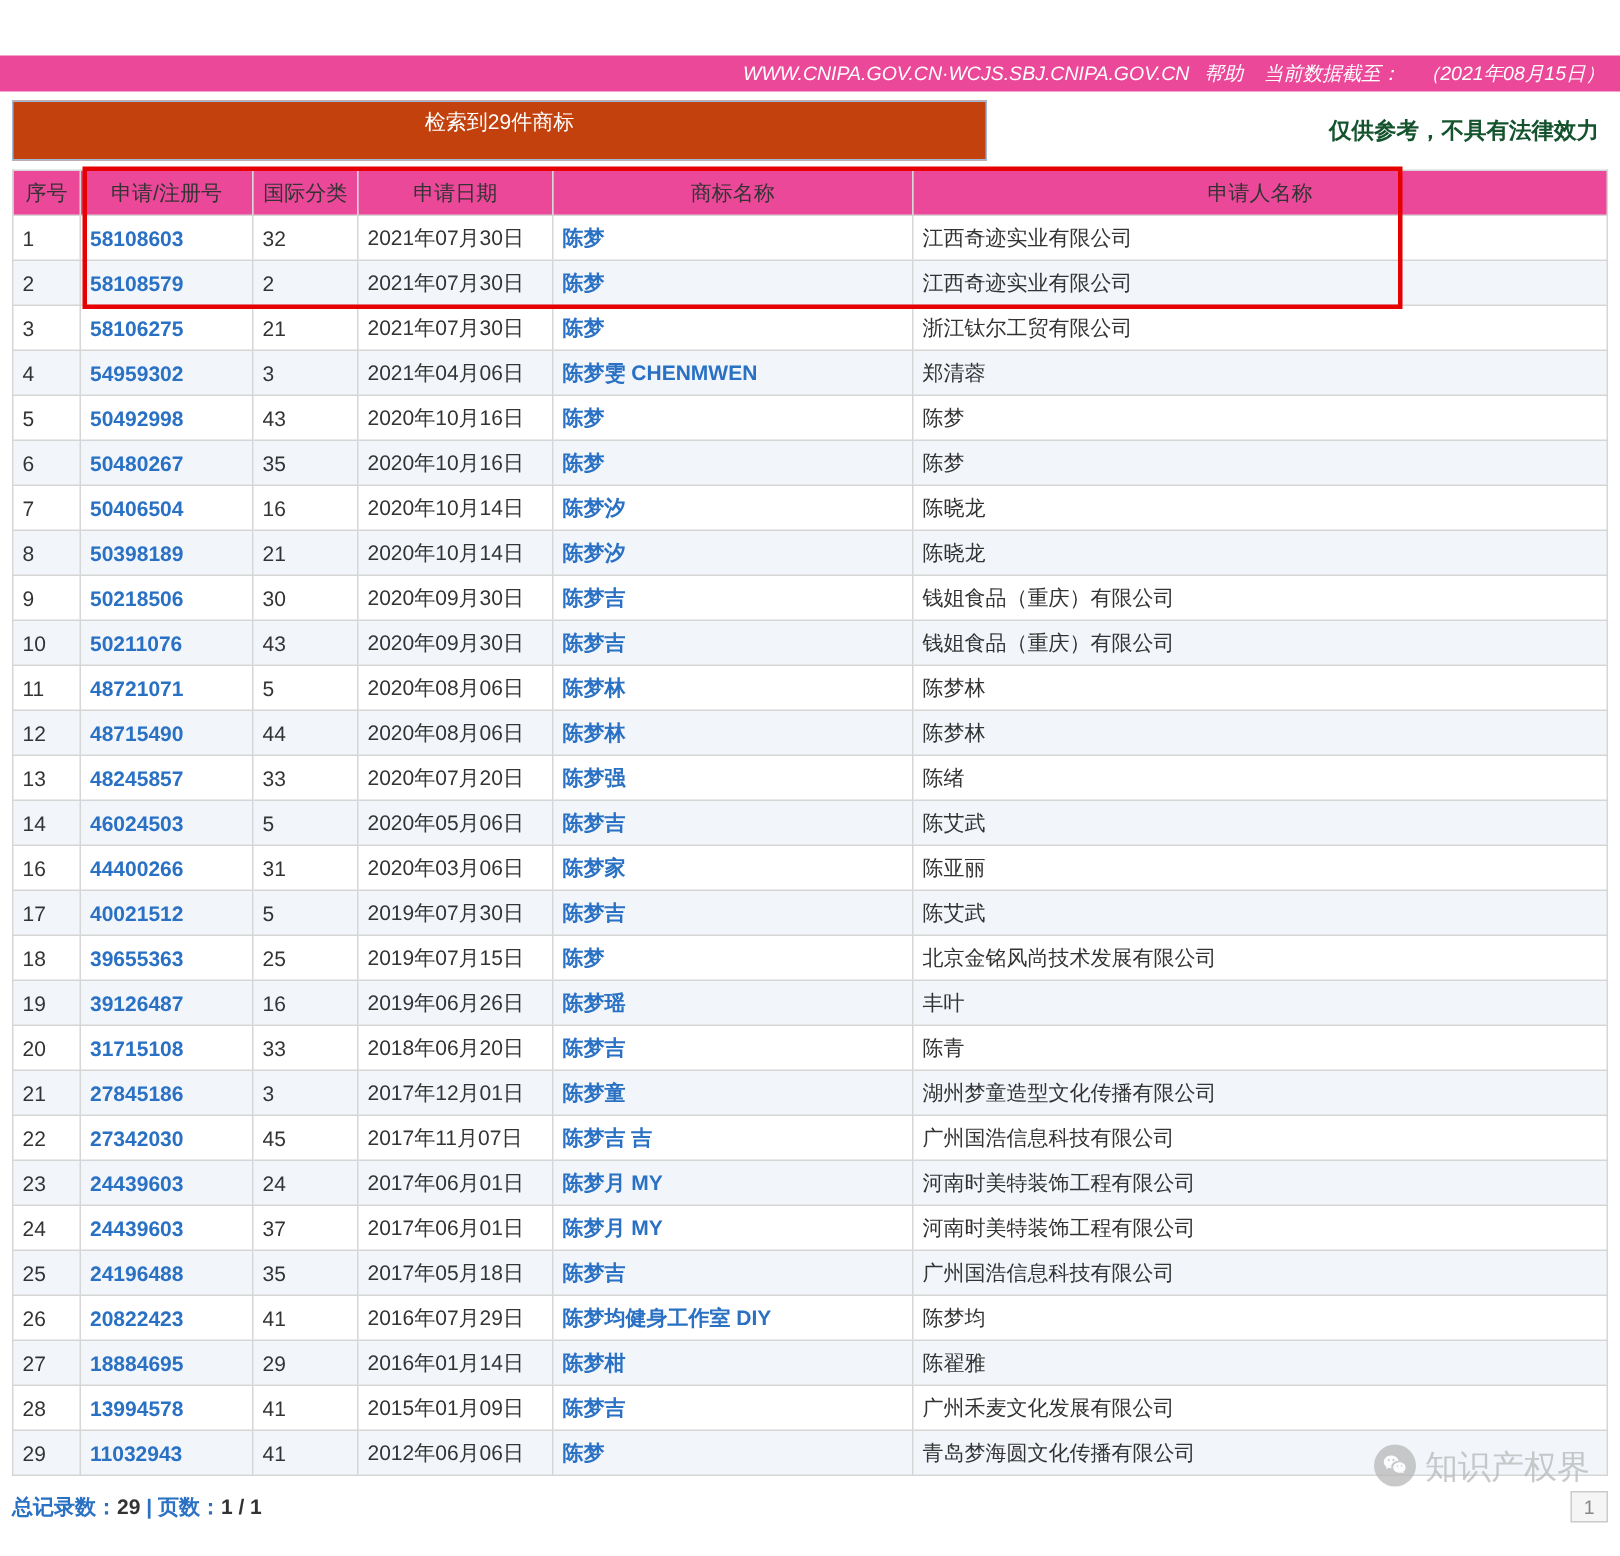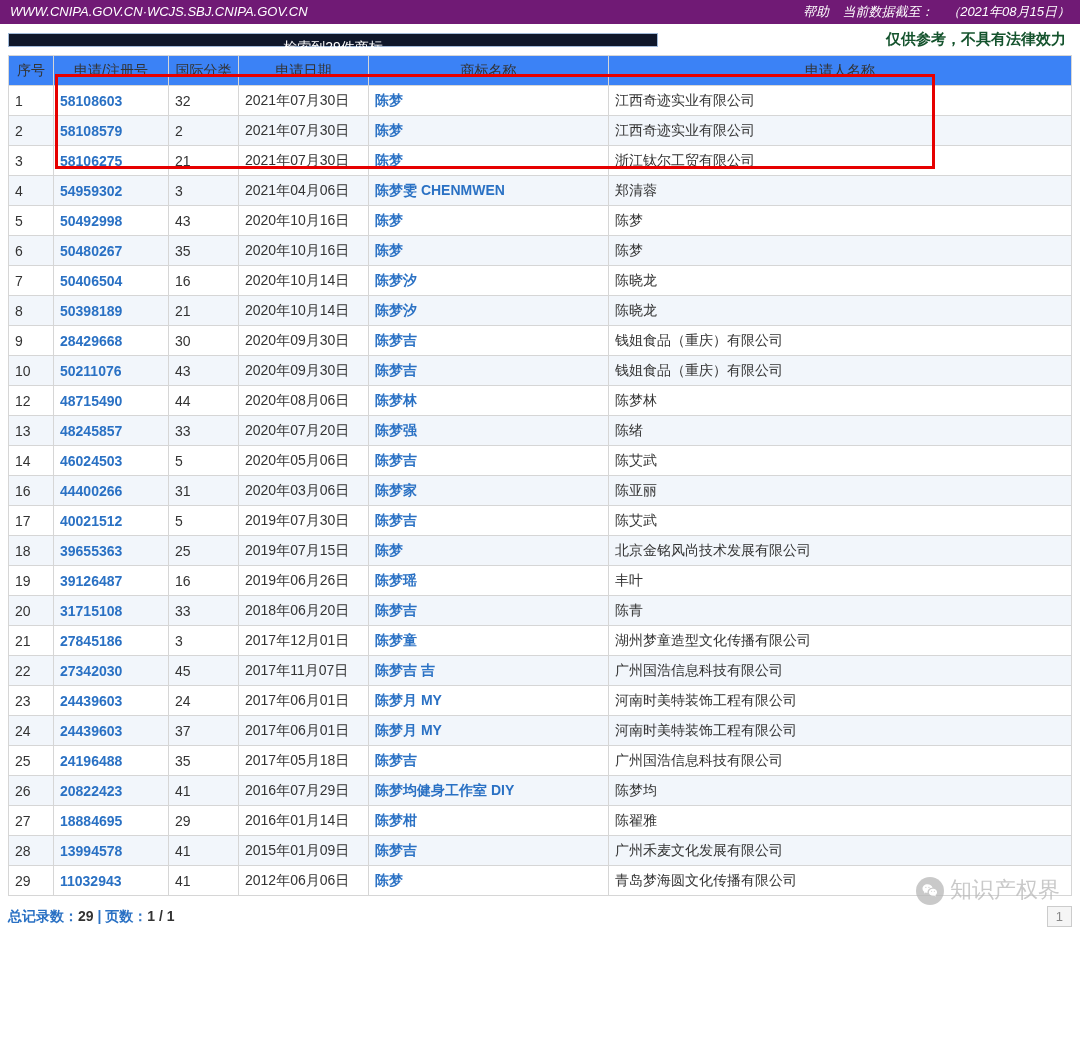--- a/index.html
+++ b/index.html
@@ -1,39 +1,39 @@
 <!DOCTYPE html>
 <html><head>
 <meta charset="utf-8">
 <style>
   * { box-sizing: border-box; margin: 0; padding: 0; }
   body { font-family: "Microsoft YaHei", Arial, sans-serif; font-size: 14px; background: #fff; color: #333; width: 1080px; }
-  .topbar { background: #701a75; color: #fff; height: 24px; line-height: 24px; padding: 0 10px; display: flex; justify-content: space-between; font-size: 13px; font-style: italic; }
+  .topbar { background: #ec4899; color: #fff; height: 24px; line-height: 24px; padding: 0 10px; display: flex; justify-content: flex-end; font-size: 13px; font-style: italic; margin-top: 37px; }
   .topbar .right span { margin-left: 10px; }
   .search-summary-row { display: flex; align-items: center; padding: 6px 8px; gap: 10px; }
-  .summary-box { background: #0f172a; color: #fff; text-align: center; border: 1px solid #a0b9d8; height: 14px; line-height: 26px; flex: 0 0 650px; }
+  .summary-box { background: #c2410c; color: #fff; text-align: center; border: 1px solid #a0b9d8; height: 40px; line-height: 26px; flex: 0 0 650px; }
   .disclaimer { color: #14532d; font-weight: bold; font-size: 15px; margin-left: auto; margin-right: 6px; }
   table { border-collapse: collapse; width: calc(100% - 16px); margin: 0 8px; }
   th, td { border: 1px solid #d6d6d6; padding: 4px 6px; height: 30px; text-align: left; font-weight: normal; }
-  th { background: #3b82f6; text-align: center; color: #333; }
+  th { background: #ec4899; text-align: center; color: #333; }
   tbody tr:nth-child(even) { background: #f2f6fb; }
   tbody tr:nth-child(odd) { background: #fff; }
   td.col-seq { width: 45px; }
   td.col-reg { width: 115px; }
   td.col-class { width: 70px; }
   td.col-date { width: 130px; }
   td.col-name { width: 240px; }
   .link { color: #2a71c4; cursor: pointer; font-weight: bold; }
   .highlight-box { position: absolute; border: 3px solid #e60000; pointer-events: none; }
   .wrap { position: relative; }
   .footer { padding: 10px 8px; font-size: 14px; display:flex; justify-content:space-between; align-items:center;text-align:center;}
   .footer .counts { color:#2a71c4; font-weight:bold;}
   .footer .counts b { color:#333; font-weight:bold;}
   .page-indicator { border:1px solid #ccc; background:#f5f5f5; color:#888; padding:2px 8px; font-size:13px;}
-  .watermark { position:absolute; right:20px; bottom:32px; color:#b8b8b8; opacity:0.75; font-size:22px; display:flex; align-items:flex-end; gap:6px; font-weight:500;}
+  .watermark { position:absolute; right:20px; bottom:32px; color:#b8b8b8; opacity:0.75; font-size:22px; display:flex; align-items:flex-start; gap:6px; font-weight:500;}
   .watermark .wechat-icon { width:28px; height:28px; border-radius:50%; background:#b8b8b8; display:inline-flex; align-items:center; justify-content:center;}
   .watermark .wechat-icon svg { width:18px; height:18px; fill:#fff;}
 </style>
 </head>
 <body>
 
 <div class="wrap">
   <div class="topbar">
     <span>WWW.CNIPA.GOV.CN·WCJS.SBJ.CNIPA.GOV.CN</span>
     <span class="right">
@@ -119,33 +119,41 @@
         <tr>
           <td class="col-seq">8</td>
           <td class="col-reg"><span class="link">50398189</span></td>
           <td class="col-class">21</td>
           <td class="col-date">2020年10月14日</td>
           <td class="col-name"><span class="link">陈梦汐</span></td>
           <td>陈晓龙</td>
         </tr>
         <tr>
           <td class="col-seq">9</td>
-          <td class="col-reg"><span class="link">28429668</span></td>
+          <td class="col-reg"><span class="link">50218506</span></td>
           <td class="col-class">30</td>
           <td class="col-date">2020年09月30日</td>
           <td class="col-name"><span class="link">陈梦吉</span></td>
           <td>钱姐食品（重庆）有限公司</td>
         </tr>
         <tr>
           <td class="col-seq">10</td>
           <td class="col-reg"><span class="link">50211076</span></td>
           <td class="col-class">43</td>
           <td class="col-date">2020年09月30日</td>
           <td class="col-name"><span class="link">陈梦吉</span></td>
           <td>钱姐食品（重庆）有限公司</td>
+        </tr>
+        <tr>
+          <td class="col-seq">11</td>
+          <td class="col-reg"><span class="link">48721071</span></td>
+          <td class="col-class">5</td>
+          <td class="col-date">2020年08月06日</td>
+          <td class="col-name"><span class="link">陈梦林</span></td>
+          <td>陈梦林</td>
         </tr>
         <tr>
           <td class="col-seq">12</td>
           <td class="col-reg"><span class="link">48715490</span></td>
           <td class="col-class">44</td>
           <td class="col-date">2020年08月06日</td>
           <td class="col-name"><span class="link">陈梦林</span></td>
           <td>陈梦林</td>
         </tr>
         <tr>

